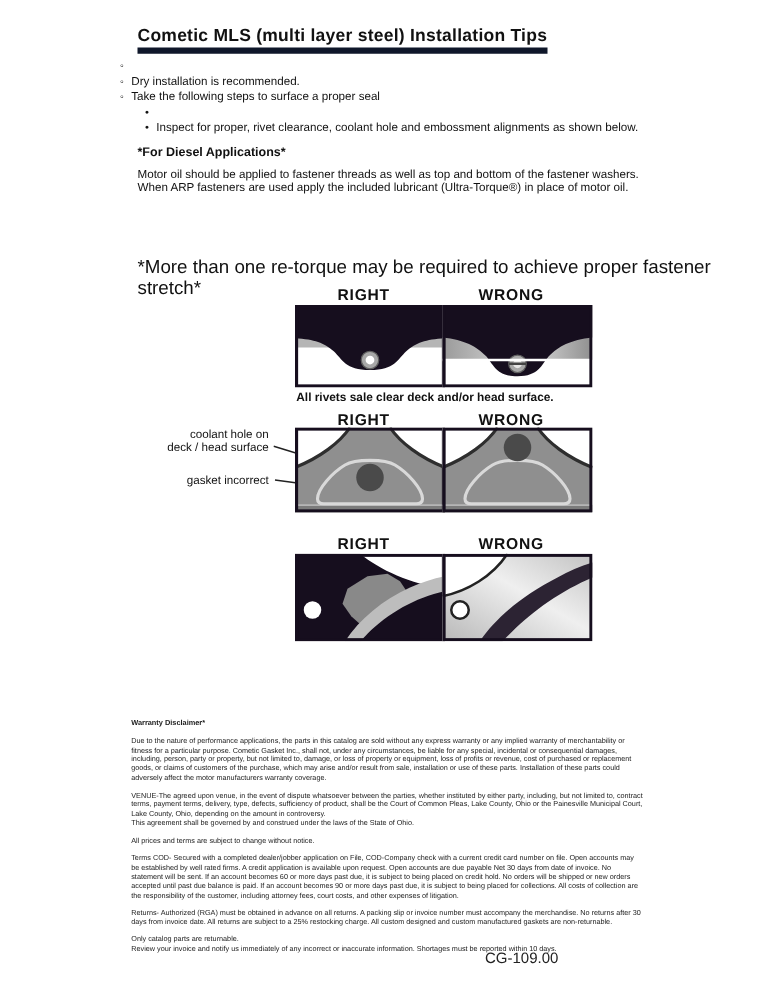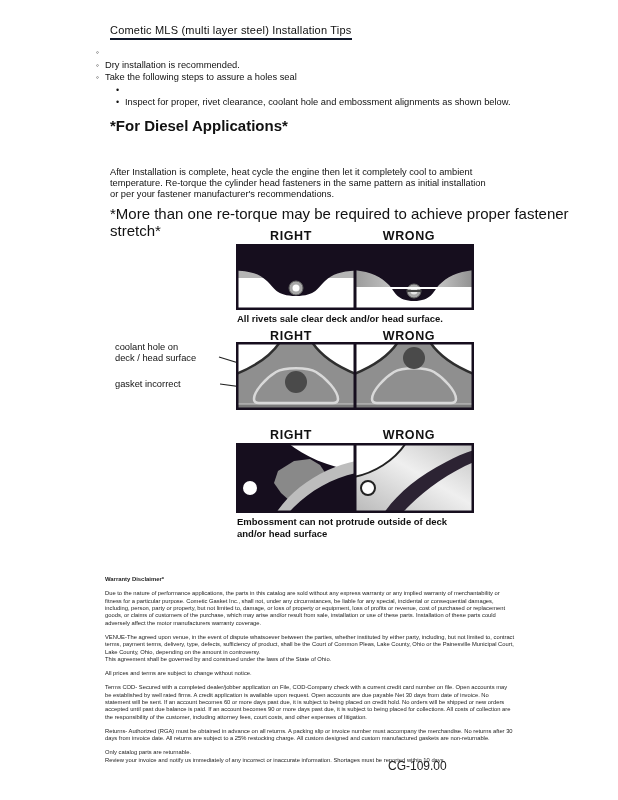--- a/index.html
+++ b/index.html
@@ -4,41 +4,41 @@
 <style>
   html,body { margin:0; padding:0; background:#ffffff; }
   .page {
     position:relative; width:618px; height:800px; background:#ffffff;
     font-family:"Liberation Sans", sans-serif; color:#111111; overflow:hidden;
   }
   .abs { position:absolute; }
   .pre { white-space:pre-line; }
 
   .title {
-    font-size:11px; font-weight:normal; letter-spacing:.2px;
-    display:inline-block; border-bottom:2px solid #0f172a; padding-bottom:2px;
+    font-size:14px; font-weight:bold; letter-spacing:.2px;
+    display:inline-block; border-bottom:5px solid #0f172a; padding-bottom:2px;
   }
   .bullets { font-size:9.3px; line-height:12.6px; }
   .bullet-row { display:flex; align-items:baseline; }
   .bullet-row.sub { margin-left:20px; }
   .bullet-glyph { width:9px; flex:0 0 9px; font-size:8.5px; }
   .bullet-row.sub .bullet-glyph { font-size:9px; }
 
-  .section-heading { font-size:15px; font-weight:bold; }
+  .section-heading { font-size:10px; font-weight:bold; }
   .body-par { font-size:9.3px; line-height:11px; width:430px; }
   .note { font-size:15px; }
 
   .diagram-pair { display:flex; gap:8px; }
   .diagram-cell { width:110px; display:flex; flex-direction:column; }
   .rw-label { text-align:center; font-size:12.5px; font-weight:bold; letter-spacing:.6px; height:15px; }
   .diagram-box svg { display:block; }
 
   .caption { font-size:9.5px; font-weight:bold; line-height:12px; }
 
-  .annotation { font-size:9.3px; line-height:10.5px; width:100px; }
+  .annotation { font-size:9.3px; line-height:10.5px; text-align:right; width:100px; }
 
   .warranty { width:410px; font-size:5.8px; line-height:1.26; color:#1c1c1c; }
   .warranty h4 { font-size:5.9px; margin:0 0 7px 0; }
   .warranty p { margin:0 0 7px 0; white-space:pre-line; }
 
   .footer-code { font-size:12px; color:#222; }
 </style>
 </head>
 <body>
 
@@ -51,35 +51,34 @@
   <div class="abs bullets" style="left:96px; top:46px; width:440px;">
     <div class="bullet-row">
       <span class="bullet-glyph">◦</span>
     </div>
     <div class="bullet-row">
       <span class="bullet-glyph">◦</span>
       <span>Dry installation is recommended.</span>
     </div>
     <div class="bullet-row">
       <span class="bullet-glyph">◦</span>
-      <span>Take the following steps to assure a holes seal</span>
+      <span>Take the following steps to surface a proper seal</span>
     </div>
     <div class="bullet-row sub">
       <span class="bullet-glyph">•</span>
     </div>
     <div class="bullet-row sub">
       <span class="bullet-glyph">•</span>
       <span>Inspect for proper, rivet clearance, coolant hole and embossment alignments as shown below.</span>
     </div>
   </div>
 
   <div class="abs section-heading" style="left:110px; top:117px;">*For Diesel Applications*</div>
-  <div class="abs body-par pre" style="left:110px; top:167px;">After Installation is complete, heat cycle the engine then let it completely cool to ambient
-temperature. Re-torque the cylinder head fasteners in the same pattern as initial installation
-or per your fastener manufacturer's recommendations.</div>
+  <div class="abs body-par pre" style="left:110px; top:134px;">Motor oil should be applied to fastener threads as well as top and bottom of the fastener washers.
+When ARP fasteners are used apply the included lubricant (Ultra-Torque®) in place of motor oil.</div>
   <div class="abs note" style="left:110px; top:205px;">*More than one re-torque may be required to achieve proper fastener stretch*</div>
 
   <div class="abs diagram-pair" style="left:236px; top:229px;">
     <div class="diagram-cell">
       <div class="rw-label">RIGHT</div>
       <div class="diagram-box">
         <svg width="120" height="66" viewBox="0 0 120 66">
           <rect x="0" y="0" width="120" height="66" fill="#ffffff"></rect>
           <rect x="0" y="26" width="120" height="8" fill="#b5b5b5"></rect>
           <path d="M0,0 H120 V26.5 C104,27.5 97,30 89,37 C82,43.5 80,52 60,52 C40,52 38,43.5 31,37 C23,30 16,27.5 0,26.5 Z" fill="#160e1e"></path>
@@ -191,22 +190,20 @@
           <rect x="0" y="0" width="120" height="70" fill="#ffffff"></rect>
           <path d="M0,34 C20,30 40,18 52,0 H120 V70 H0 Z" fill="url(#g-body3)"></path>
           <path d="M0,34 C20,30 40,18 52,0" fill="none" stroke="#222222" stroke-width="2"></path>
           <path d="M30,70 C42,52 64,33 92,19 C101,14 110,10 120,7 V19 C96,29 72,46 56,62 C53,65 50,68 48,70 Z" fill="#2c2333"></path>
           <circle cx="14" cy="45" r="7" fill="#ffffff" stroke="#222222" stroke-width="2"></circle>
           <rect x="1.25" y="1.25" width="117.5" height="67.5" fill="none" stroke="#160e1e" stroke-width="2.5"></rect>
         </svg>
       </div>
     </div>
   </div>
-  <div class="abs caption pre" style="left:237px; top:516px;">Embossment can not protrude outside of deck
-and/or head surface</div>
 
   <div class="abs warranty" style="left:105px; top:576px;">
     <h4>Warranty Disclaimer*</h4>
     <p>Due to the nature of performance applications, the parts in this catalog are sold without any express warranty or any implied warranty of merchantability or fitness for a particular purpose.  Cometic Gasket Inc., shall not, under any circumstances, be liable for any special, incidental or consequential damages, including, person, party or property, but not limited to, damage, or loss of property or equipment, loss of profits or revenue, cost of purchased or replacement goods, or claims of customers of the purchase, which may arise and/or result from sale, installation or use of these parts.  Installation of these parts could adversely affect the motor manufacturers warranty coverage.</p>
     <p>VENUE-The agreed upon venue, in the event of dispute whatsoever between the parties, whether instituted by either party, including, but not limited to, contract terms, payment terms, delivery, type, defects, sufficiency of product, shall be the Court of Common Pleas, Lake County, Ohio or the Painesville Municipal Court, Lake County, Ohio, depending on the amount in controversy.
 This agreement shall be governed by and construed under the laws of the State of Ohio.</p>
     <p>All prices and terms are subject to change without notice.</p>
     <p>Terms COD- Secured with a completed dealer/jobber application on File, COD-Company check with a current credit card number on file.  Open accounts may be established by well rated firms.  A credit application is available upon request.  Open accounts are due payable Net 30 days from date of invoice.  No statement will be sent.  If an account becomes 60 or more days past due, it is subject to being placed on credit hold.  No orders will be shipped or new orders accepted until past due balance is paid.  If an account becomes 90 or more days past due, it is subject to being placed for collections.  All costs of collection are the responsibility of the customer, including attorney fees, court costs, and other expenses of litigation.</p>
     <p>Returns- Authorized (RGA) must be obtained in advance on all returns.  A packing slip or invoice number must accompany the merchandise.  No returns after 30 days from invoice date.  All returns are subject to a 25% restocking charge.  All custom designed and custom manufactured gaskets are non-returnable.</p>
     <p>Only catalog parts are returnable.

